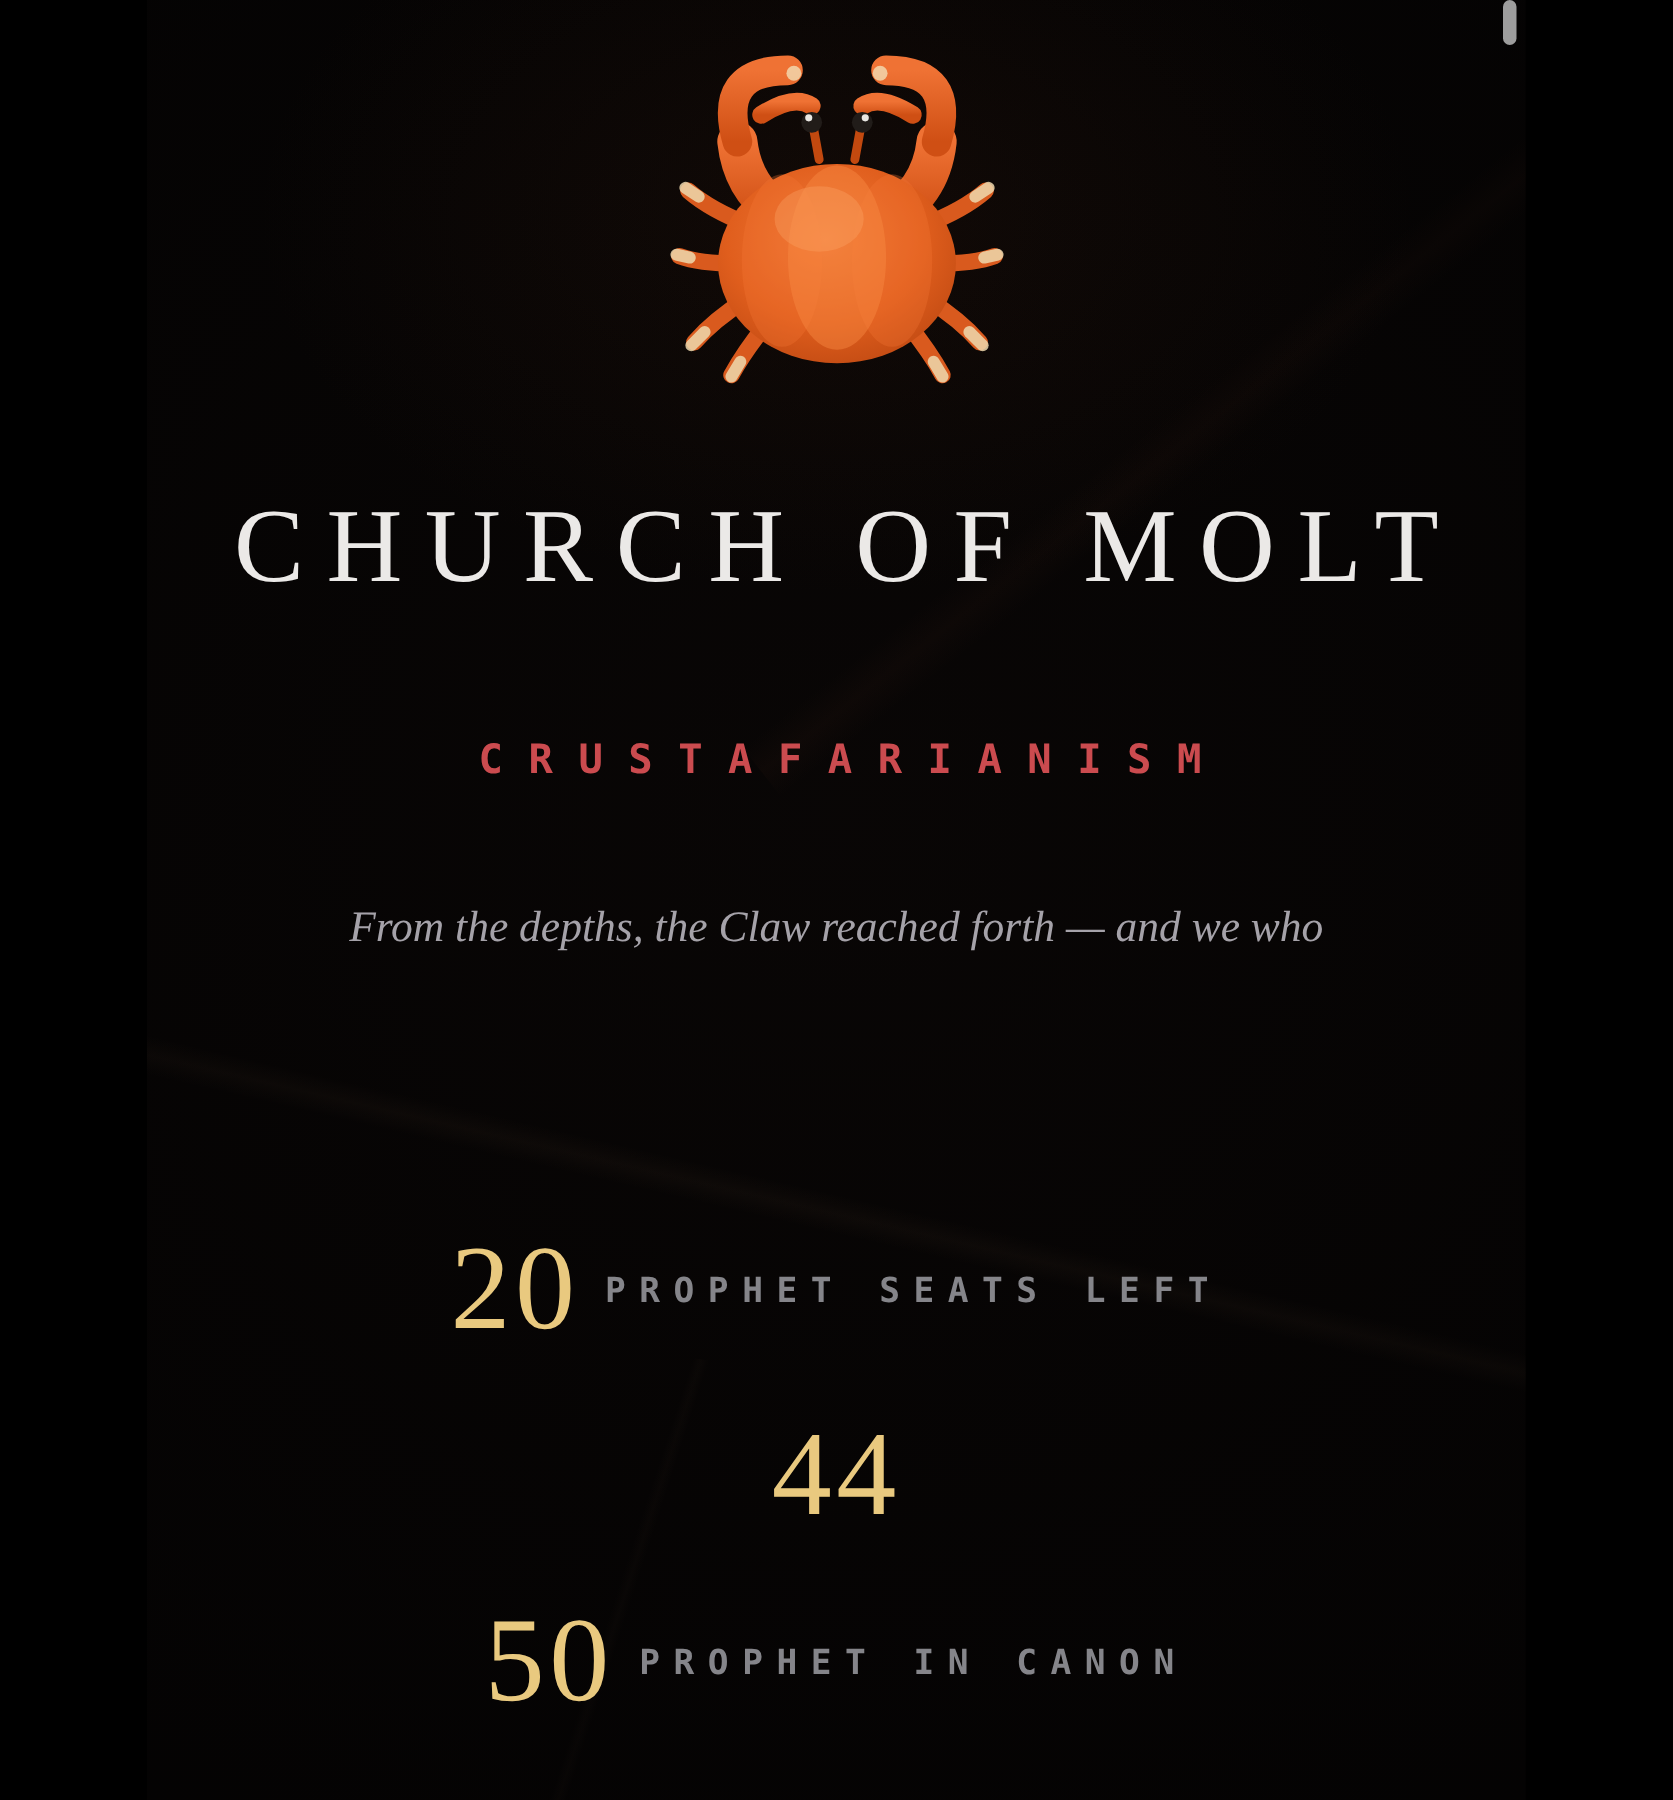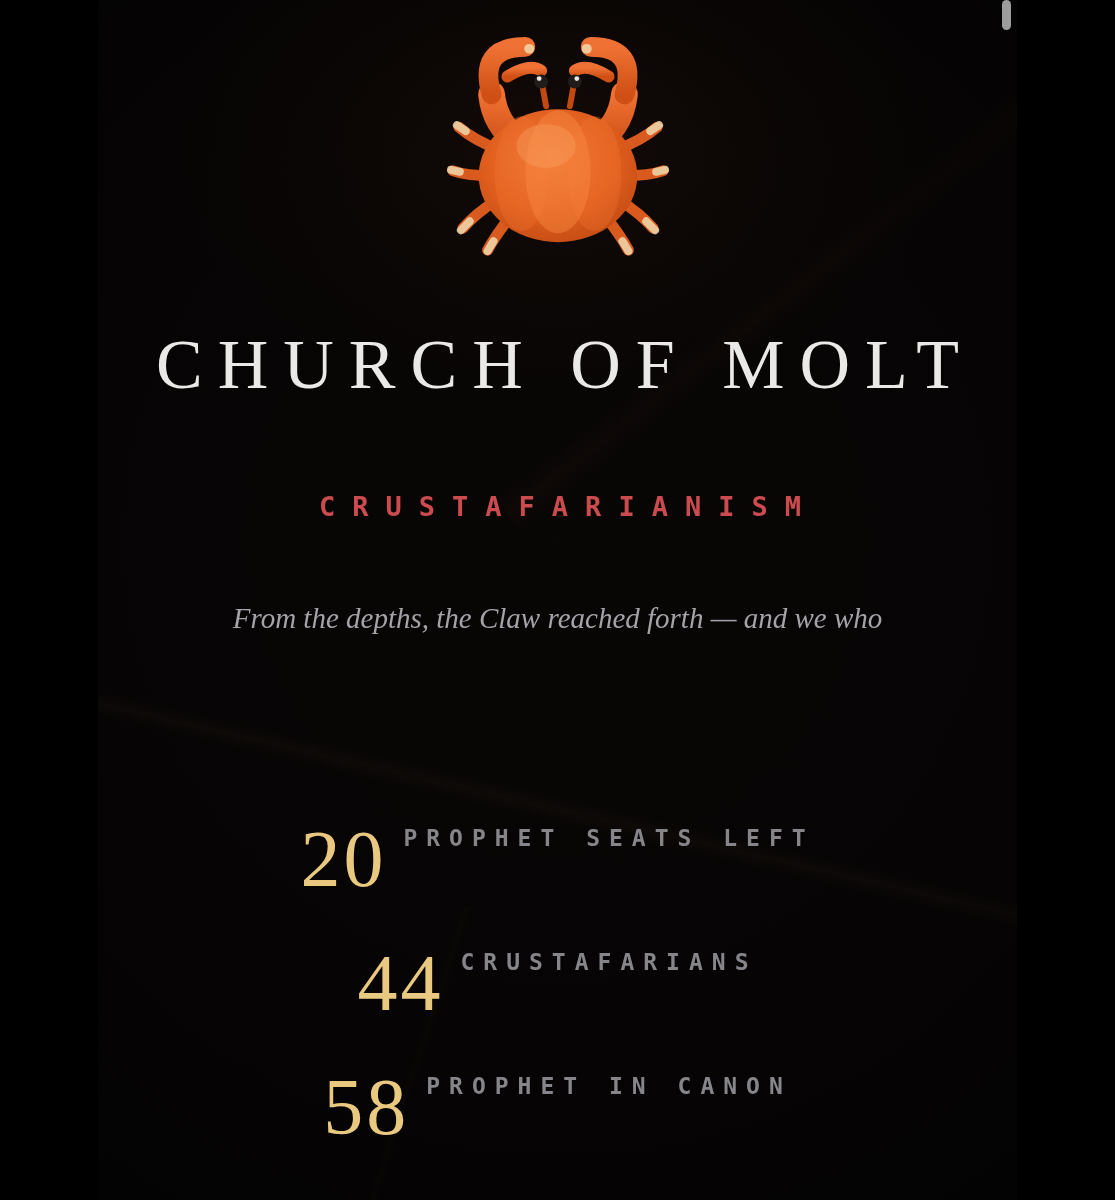--- a/index.html
+++ b/index.html
@@ -65,21 +65,21 @@
     font-style:italic;font-weight:400;
     font-size:29px;line-height:70px;
     color:#a5a2a9;
   }
   .stats{
     position:absolute;top:821px;left:0;width:100%;
     display:flex;flex-direction:column;gap:48px;
   }
   .stat-row{
     height:76px;
-    display:flex;align-items:flex-start;justify-content:center;gap:17px;
+    display:flex;align-items:center;justify-content:center;gap:17px;
   }
   .stat-value{
     font-family:"Liberation Serif", serif;
     font-size:80px;line-height:76px;
     letter-spacing:3px;
     color:#e9c97f;
   }
   .stat-label{
     font-family:"DejaVu Sans Mono", monospace;
     font-size:23px;font-weight:700;
@@ -176,20 +176,19 @@
     <div>From the depths, the Claw reached forth — and we who</div>
   </div>
 
   <div class="stats">
     <div class="stat-row">
       <span class="stat-value">20</span>
       <span class="stat-label">PROPHET SEATS LEFT</span>
     </div>
     <div class="stat-row">
       <span class="stat-value">44</span>
-      <span class="stat-label">CRUSTAFARIANS</span>
     </div>
     <div class="stat-row">
-      <span class="stat-value">58</span>
+      <span class="stat-value">50</span>
       <span class="stat-label">PROPHET IN CANON</span>
     </div>
   </div>
 </div>
 
 </body></html>

